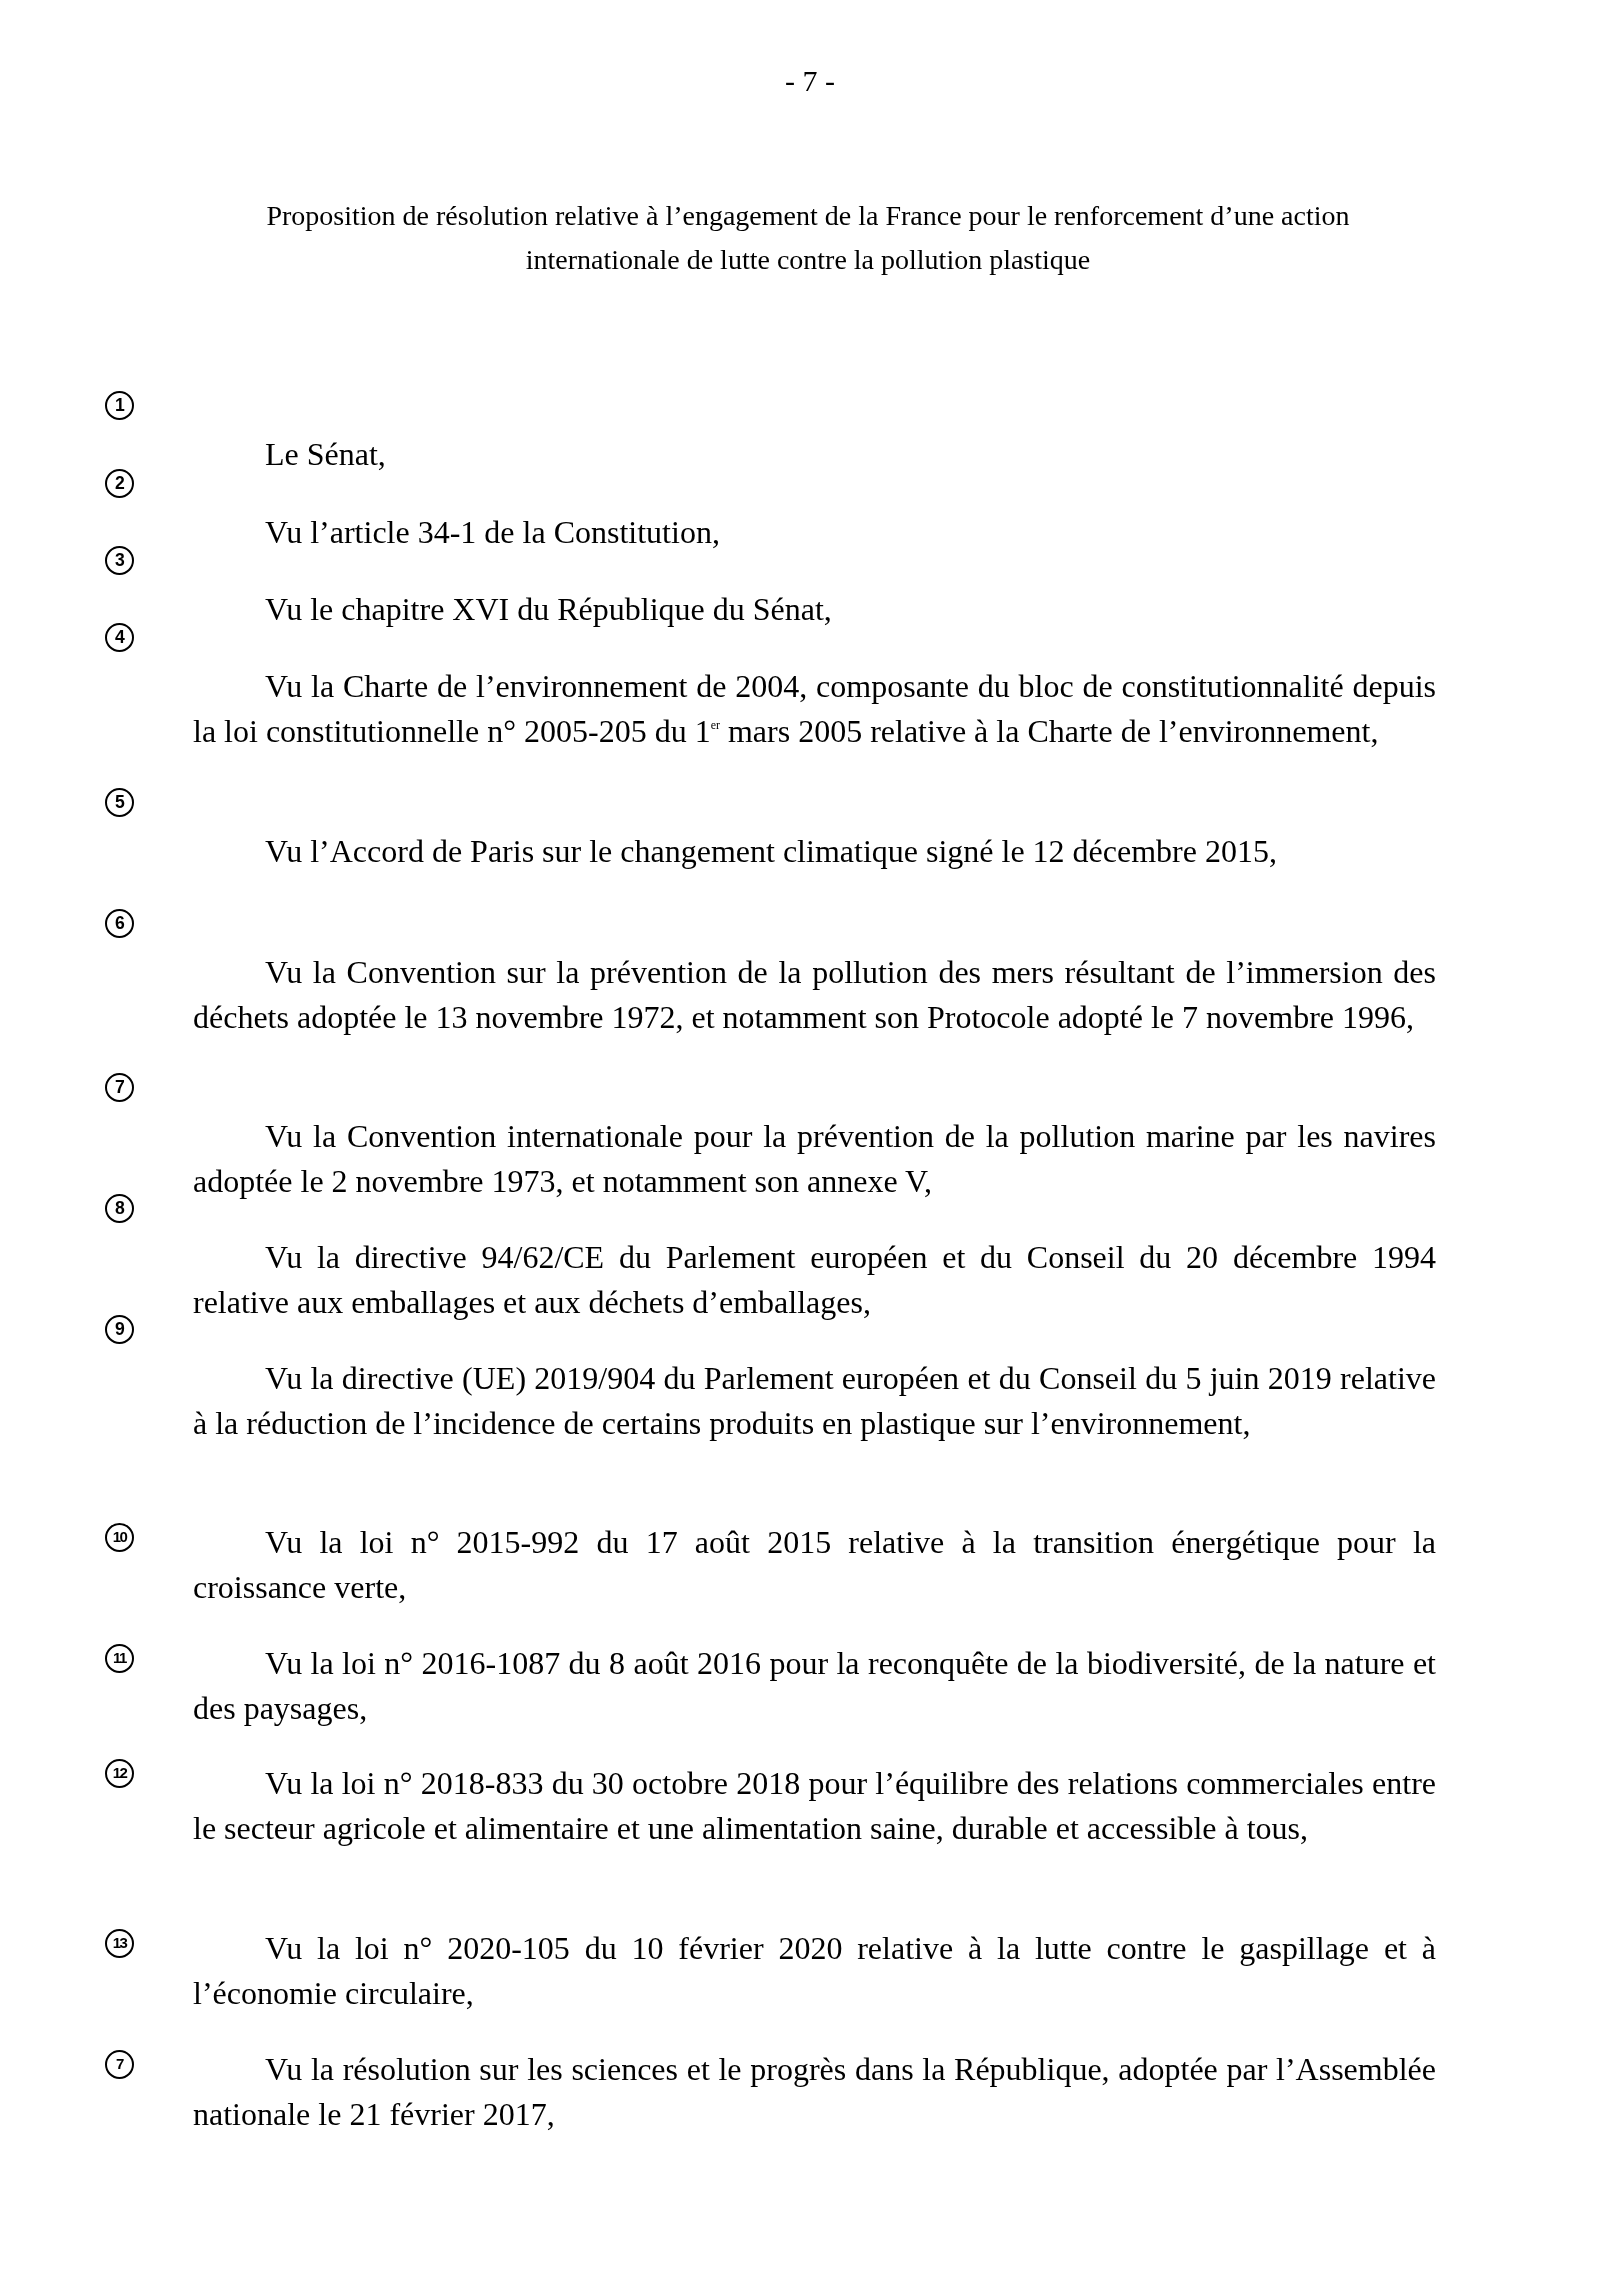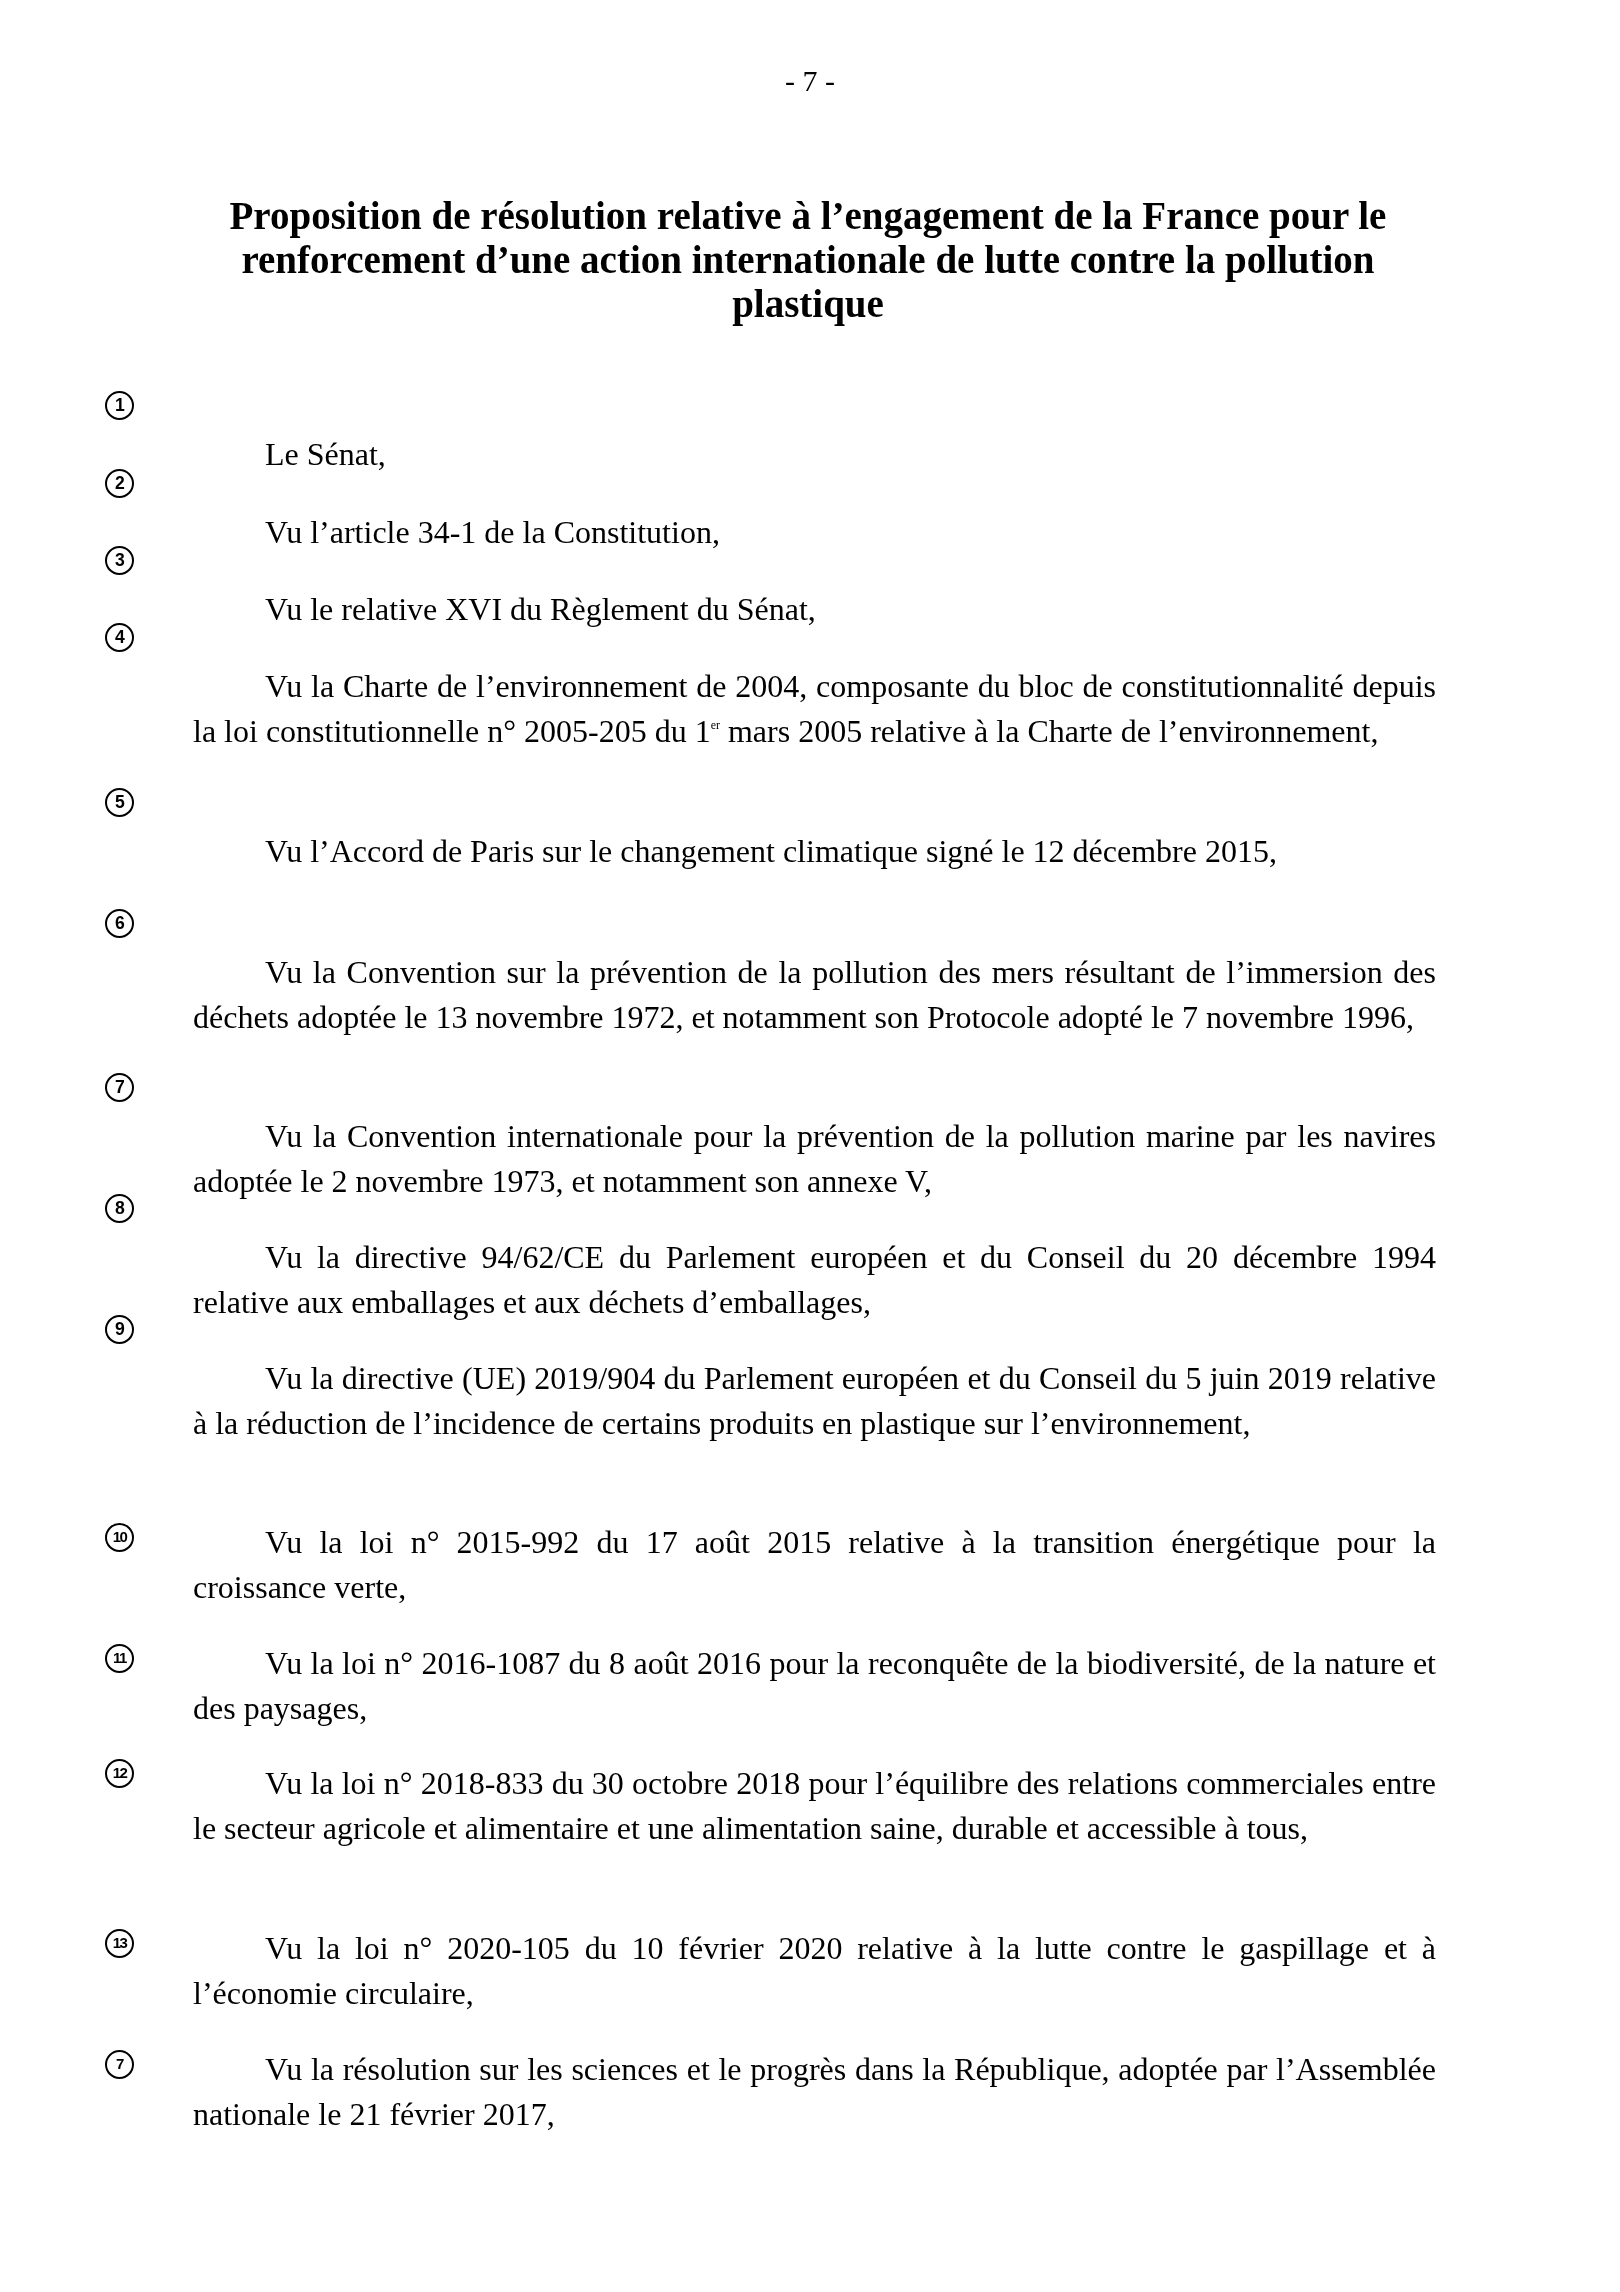--- a/index.html
+++ b/index.html
@@ -7,21 +7,21 @@
     width: 1620px; height: 2293px; position: relative; overflow: hidden;
     font-family: "Liberation Serif", "DejaVu Serif", serif;
     color: #000;
   }
   .page-number {
     position: absolute; top: 61px; left: 0; width: 1620px;
     text-align: center; font-size: 30px; line-height: 39px;
   }
   .title {
     position: absolute; top: 194px; left: 225px; width: 1166px;
-    text-align: center; font-weight: bold; font-size: 39px; line-height: 44px;
+    text-align: center; font-weight: normal; font-size: 28px; line-height: 44px;
   }
   .alinea {
     position: absolute; left: 0; width: 1620px;
   }
   .marker {
     position: absolute; left: 105px; width: 29px; height: 29px;
     border: 2.9px solid #000; border-radius: 50%; box-sizing: border-box;
     font-family: "Liberation Sans", "DejaVu Sans", sans-serif;
     font-weight: bold; font-size: 17.6px; line-height: 24.5px; text-align: center;
     letter-spacing: -1px;
@@ -47,21 +47,21 @@
   <div class="text">Le Sénat,</div>
 </div>
 
 <div class="alinea" style="top:462px;">
   <div class="marker" style="top:6.9px;">2</div>
   <div class="text">Vu l’article 34-1 de la Constitution,</div>
 </div>
 
 <div class="alinea" style="top:539px;">
   <div class="marker" style="top:6.9px;">3</div>
-  <div class="text">Vu le relative XVI du Règlement du Sénat,</div>
+  <div class="text">Vu le chapitre XVI du République du Sénat,</div>
 </div>
 
 <div class="alinea" style="top:616px;">
   <div class="marker" style="top:6.9px;">4</div>
   <div class="text"><span>Vu la Charte de l’environnement de 2004, composante du bloc de constitutionnalité depuis la loi constitutionnelle n° 2005-205 du 1</span><sup>er</sup><span> mars 2005 relative à la Charte de l’environnement,</span></div>
 </div>
 
 <div class="alinea" style="top:781px;">
   <div class="marker" style="top:6.9px;">5</div>
   <div class="text">Vu l’Accord de Paris sur le changement climatique signé le 12 décembre 2015,</div>

